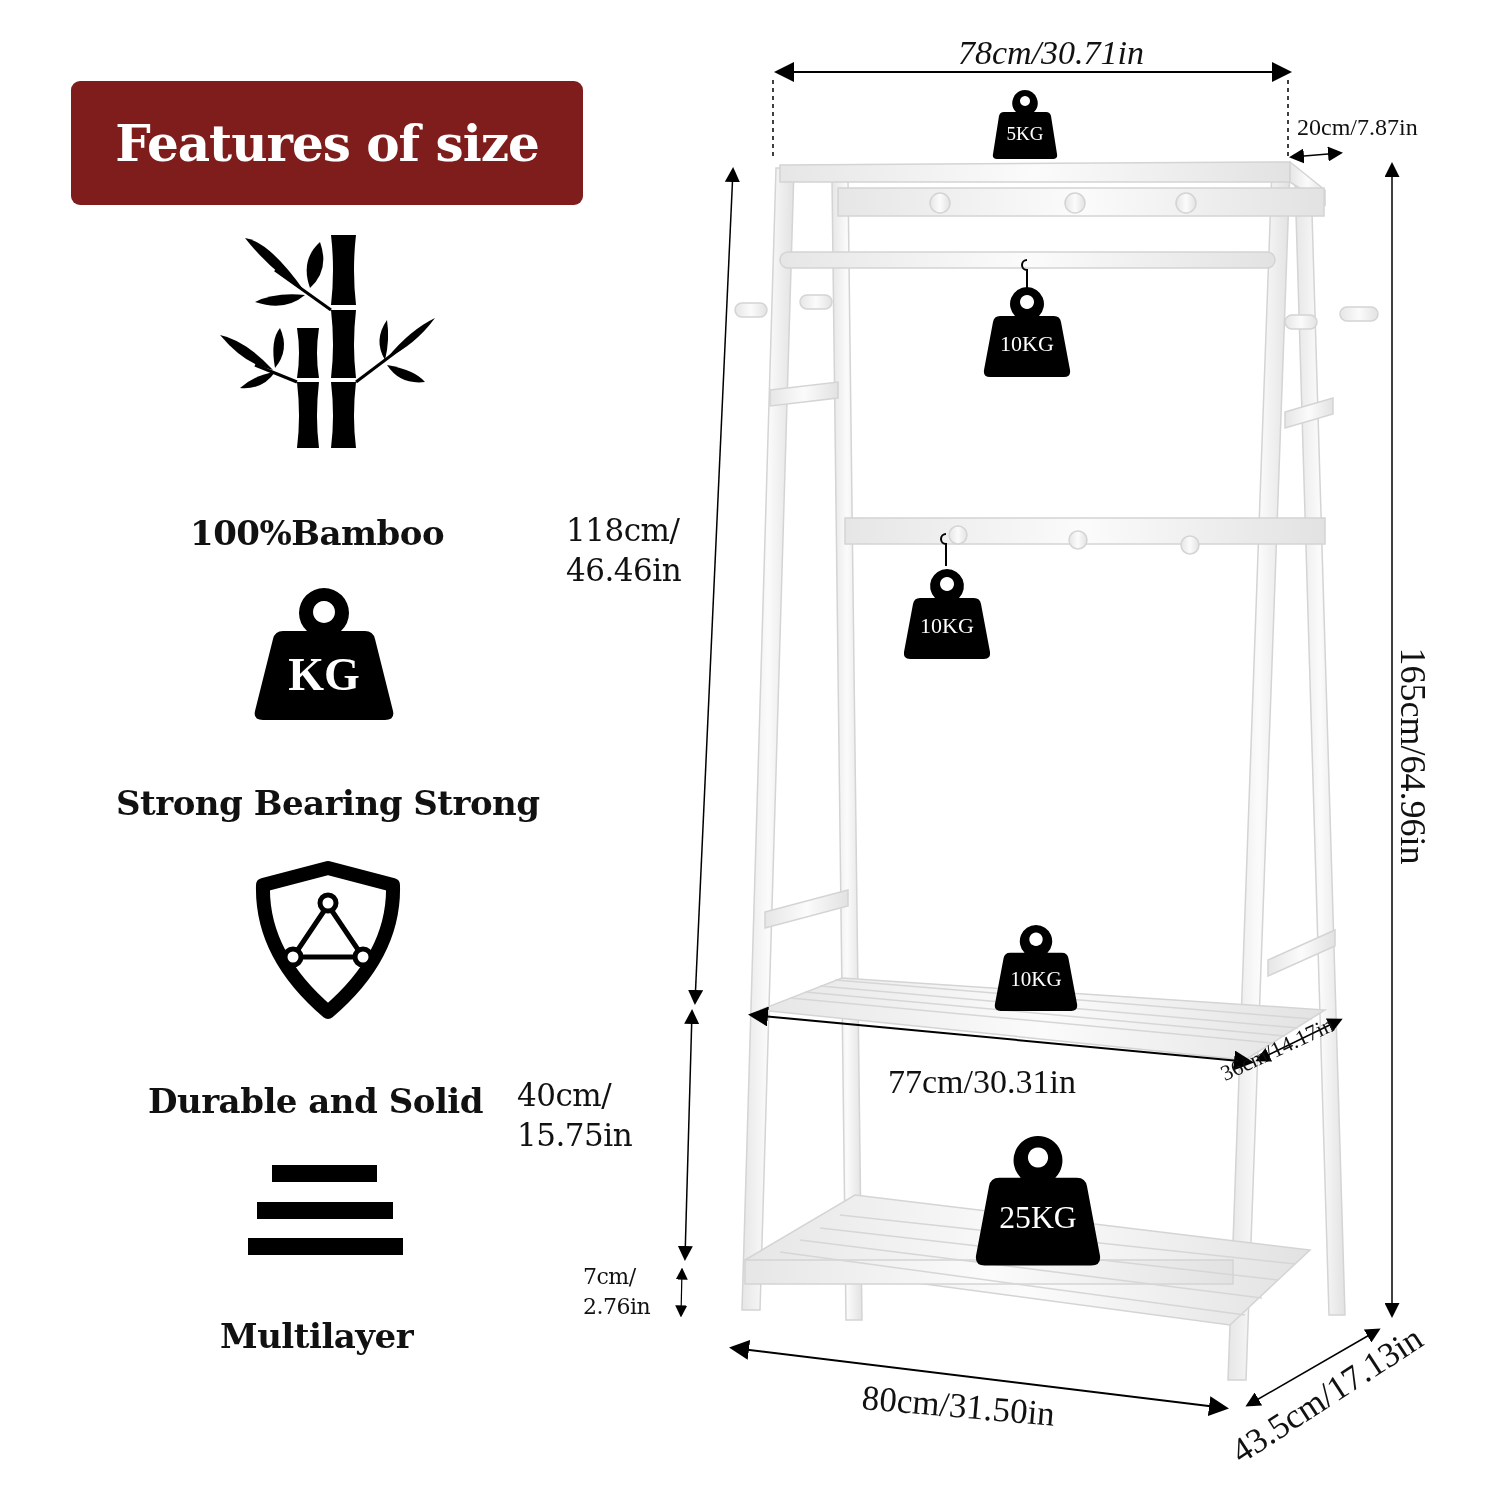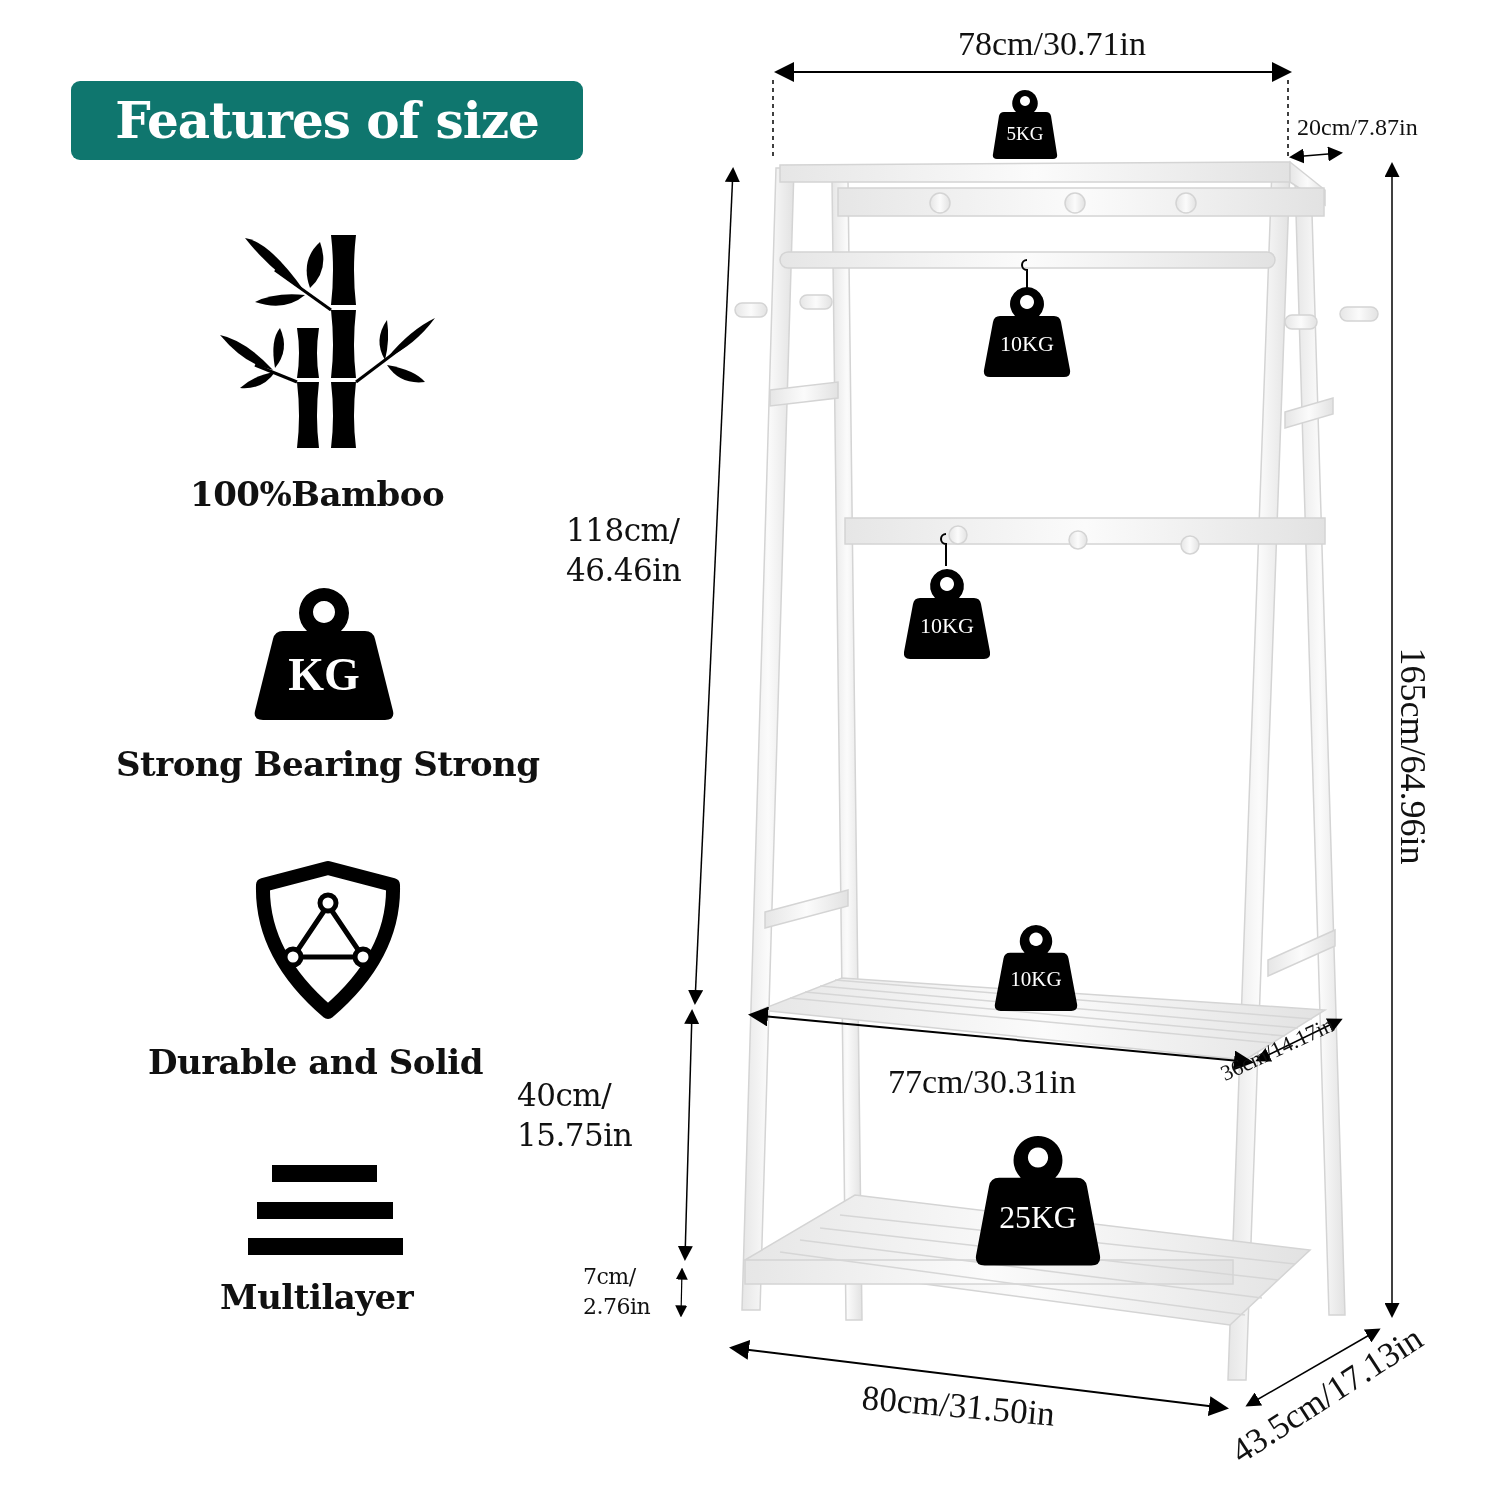--- a/index.html
+++ b/index.html
@@ -1,25 +1,25 @@
 <!DOCTYPE html>
 <html><head>
 <meta charset="utf-8">
 <style>
   * { box-sizing: border-box; margin: 0; padding: 0; }
   html, body { width: 1500px; height: 1500px; background: #ffffff; overflow: hidden; }
   body { position: relative; font-family: "DejaVu Serif", "Liberation Serif", serif; color: #111; }
   .abs { position: absolute; }
   .title-box {
-    position: absolute; left: 71px; top: 81px; width: 512px; height: 79px;
-    background: #0f766e; border-radius: 9px;
+    position: absolute; left: 71px; top: 81px; width: 512px; height: 124px;
+    background: #7f1d1d; border-radius: 9px;
     display: flex; align-items: center; justify-content: center;
   }
   .title-box span { color: #fff; font-family: "DejaVu Serif", serif; font-weight: bold; font-size: 50px; letter-spacing: -1px; }
-  .feature-label { position: absolute; font-weight: bold; font-size: 34px; text-align: center; white-space: nowrap; letter-spacing: -0.5px; }
+  .feature-label { position: absolute; font-weight: bold; font-size: 34px; text-align: center; white-space: nowrap; letter-spacing: -0.5px; margin-top: 39px; }
   .dim { position: absolute; font-family: "Liberation Serif", "DejaVu Serif", serif; font-size: 34px; white-space: nowrap; color: #111; }
   .dim.bold { font-family: "DejaVu Serif", serif; font-weight: normal; font-size: 31px; letter-spacing: -0.5px; line-height: 1.3; }
   .weight { position: absolute; }
   .weight svg { display: block; }
   svg text { font-family: "Liberation Serif", "DejaVu Serif", serif; }
 </style>
 </head>
 <body>
 
 <div class="title-box">
@@ -163,21 +163,21 @@
       <line x1="692" y1="1012" x2="685" y2="1258" marker-start="url(#ah)" marker-end="url(#ah)" stroke-width="1.5"></line>
       <line x1="682" y1="1270" x2="681" y2="1315" marker-start="url(#ah)" marker-end="url(#ah)" stroke-width="1.2"></line>
       <line x1="752" y1="1015" x2="1250" y2="1062" marker-start="url(#ah)" marker-end="url(#ah)"></line>
       <line x1="1258" y1="1060" x2="1340" y2="1020" marker-start="url(#ah)" marker-end="url(#ah)" stroke-width="1.5"></line>
       <line x1="733" y1="1348" x2="1225" y2="1408" marker-start="url(#ah)" marker-end="url(#ah)"></line>
       <line x1="1248" y1="1405" x2="1378" y2="1330" marker-start="url(#ah)" marker-end="url(#ah)" stroke-width="1.5"></line>
     </g>
   </svg>
 </div>
 
-<div class="dim" style="left:958px;top:25px;">78cm/30.71in</div>
+<div class="dim" style="left:958px;top:34px;font-style:italic;">78cm/30.71in</div>
 <div class="dim" style="left:1297px;top:114px;font-size:24px;">20cm/7.87in</div>
 <div class="dim bold" style="left:566px;top:510px;">
   <div>118cm/</div>
   <div>46.46in</div>
 </div>
 <div class="dim" style="left:1305px;top:735px;transform:rotate(90deg);transform-origin:center;font-size:36px;">165cm/64.96in</div>
 <div class="dim" style="left:888px;top:1063px;">77cm/30.31in</div>
 <div class="dim" style="left:1222px;top:1062px;font-size:22px;transform:rotate(-25deg);transform-origin:left center;">36cm/14.17in</div>
 <div class="dim bold" style="left:517px;top:1075px;">
   <div>40cm/</div>

